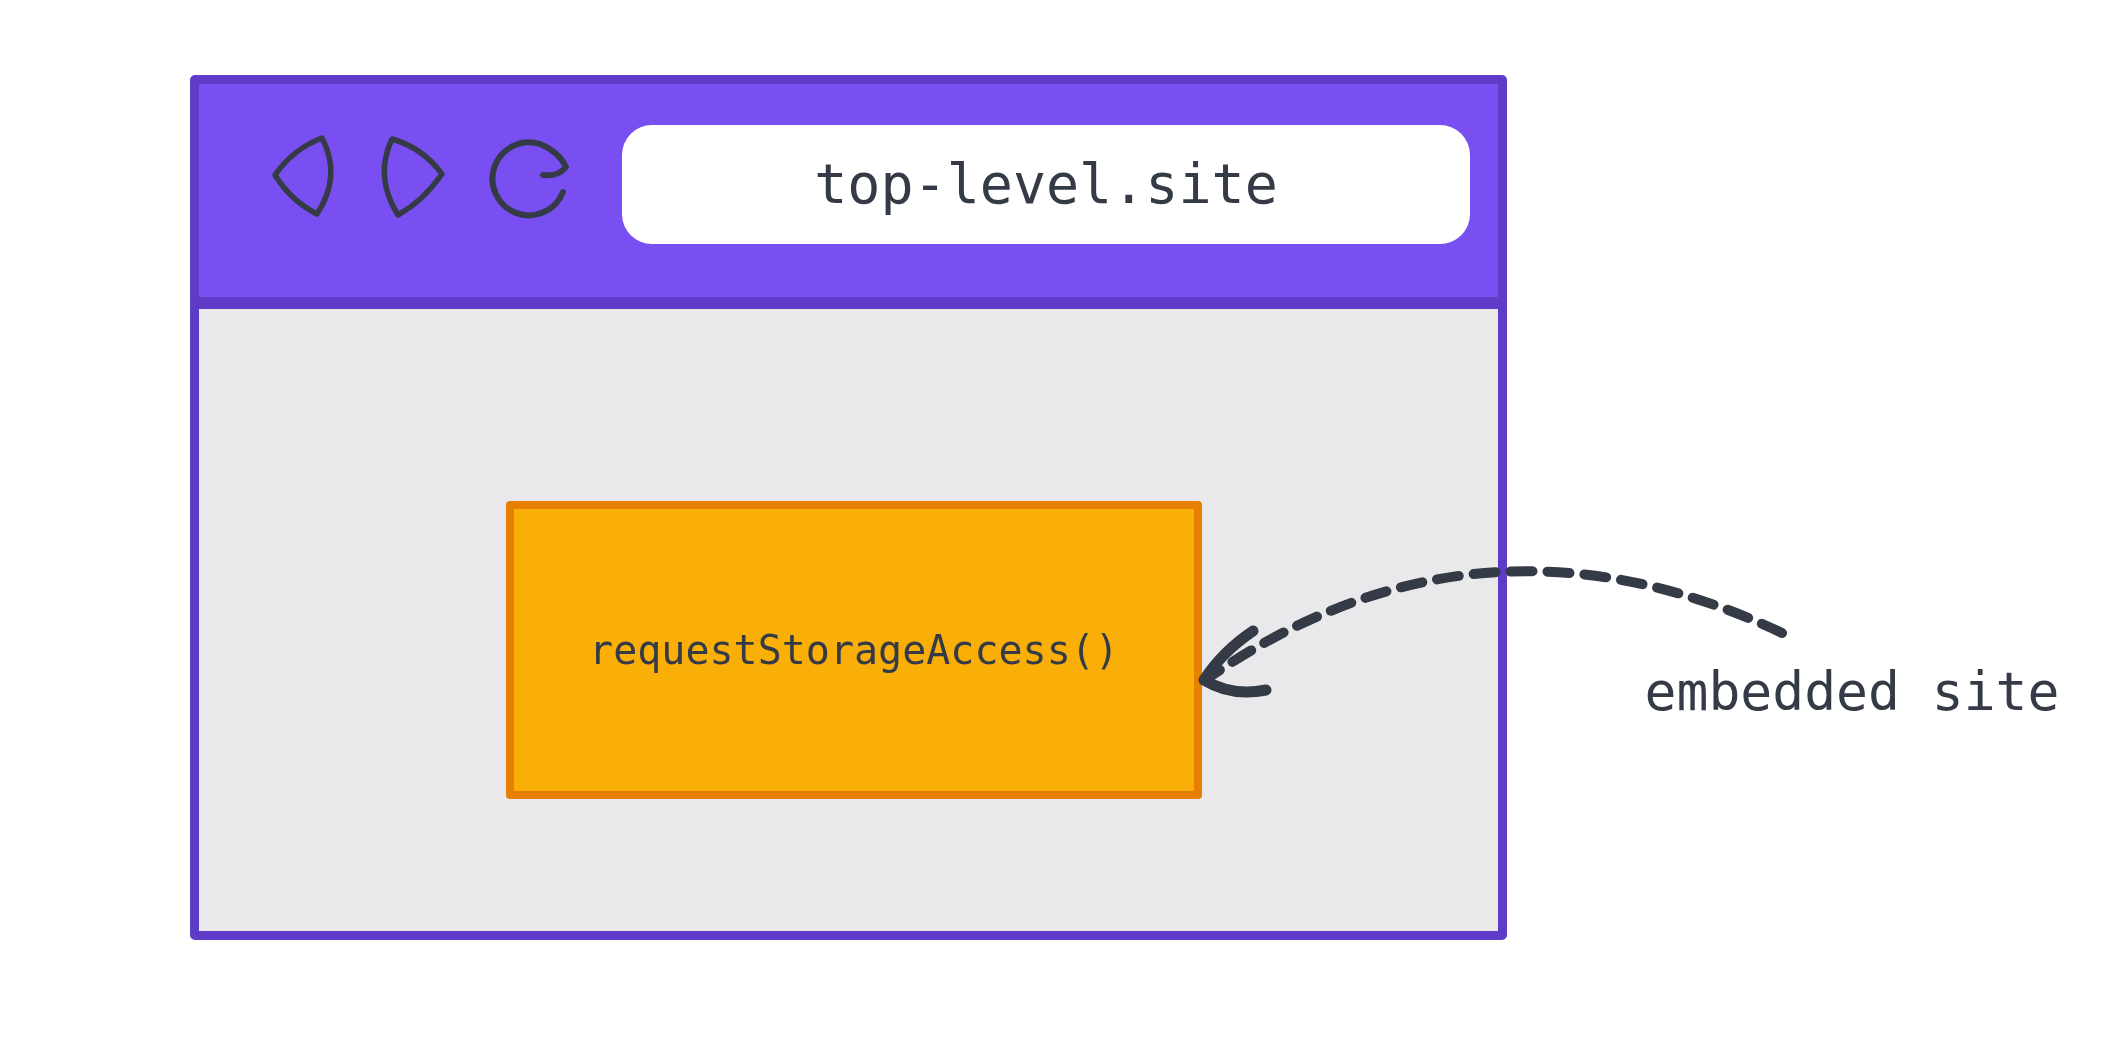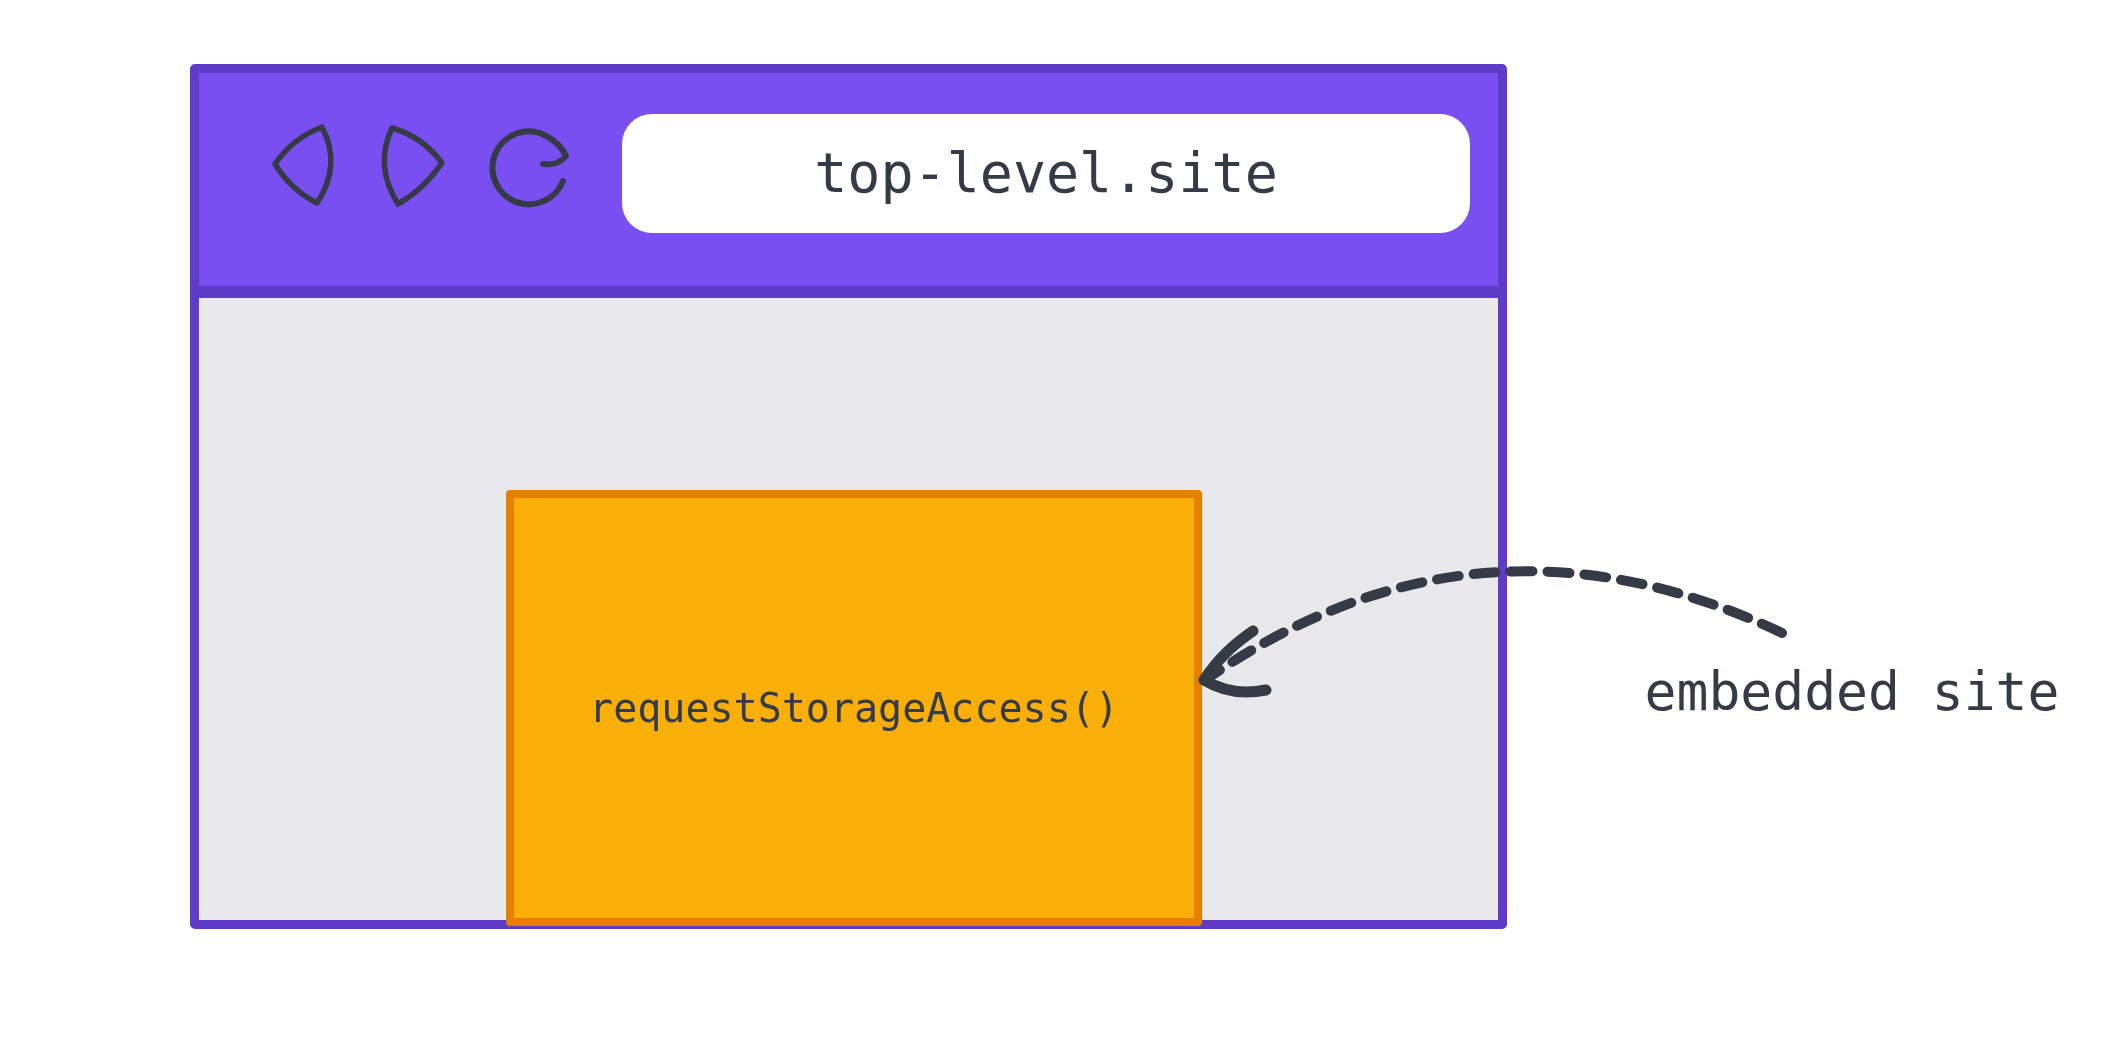--- a/index.html
+++ b/index.html
@@ -16,21 +16,21 @@
   .canvas{
     position:relative;
     width:2102px;height:1056px;
     background:var(--canvas_bg);
     overflow:hidden;
     font-family:"DejaVu Sans Mono","Liberation Mono",monospace;
     color:var(--ink);
   }
   .browser-window{
     position:absolute;
-    left:190px;top:64px;
+    left:190px;top:75px;
     width:1317px;height:865px;
     box-sizing:border-box;
     border:9px solid var(--purple_border);
     border-radius:5px;
     background:var(--content_bg);
   }
   .toolbar{
     position:absolute;
     left:0;top:0;right:0;
     height:213px;
@@ -59,21 +59,21 @@
   }
   .viewport{
     position:absolute;
     left:0;right:0;
     top:225px;bottom:0;
     background:var(--content_bg);
   }
   .embedded-frame{
     position:absolute;
     left:307px;top:192px;
-    width:696px;height:436px;
+    width:696px;height:298px;
     box-sizing:border-box;
     background:var(--orange_fill);
     border:8px solid var(--orange_border);
     border-radius:4px;
     display:flex;align-items:center;justify-content:center;
   }
   .frame-label{
     font-size:40px;
     line-height:1;
     color:var(--ink);

